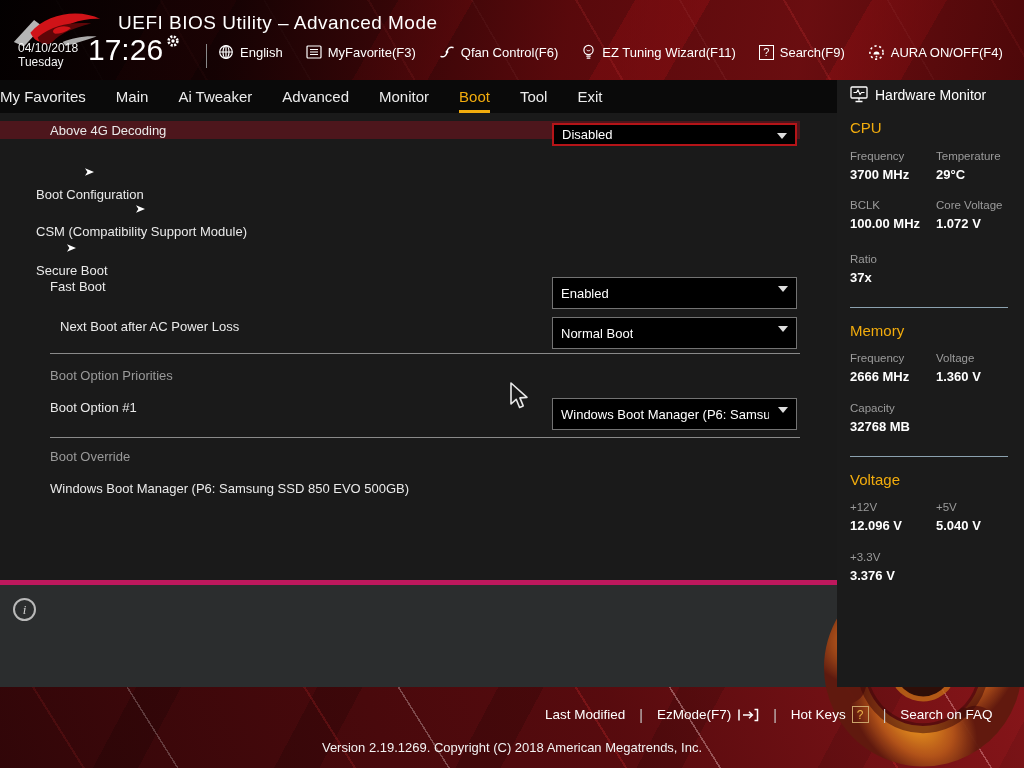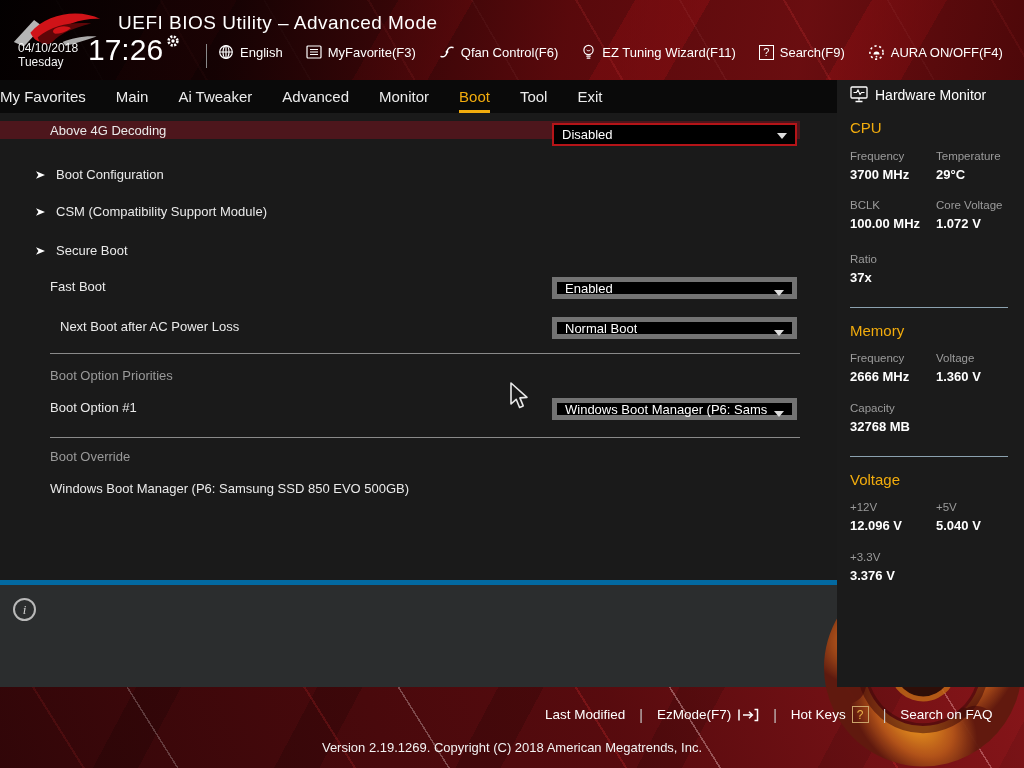--- a/index.html
+++ b/index.html
@@ -1,16 +1,16 @@
 <!DOCTYPE html>
 <html><head>
 <meta charset="utf-8">
 <style>
   html,body{margin:0;padding:0;background:#000;}
-  #screen{position:relative;width:1024px;height:768px;background:#0369a1;overflow:hidden;
+  #screen{position:relative;width:1024px;height:768px;background:#be185d;overflow:hidden;
           font-family:"Liberation Sans",sans-serif;-webkit-font-smoothing:antialiased;}
 
   
   .banner{position:absolute;left:0;top:0;width:1024px;height:80px;
     background-color:#1a0304;
     background-image:
       linear-gradient(100deg, rgba(0,0,0,.88) 0%, rgba(20,2,3,.85) 22%, rgba(140,14,18,.55) 55%, rgba(185,24,28,.5) 78%, rgba(95,9,11,.75) 100%),
       repeating-linear-gradient(60deg, transparent 0 88px, rgba(255,255,255,.08) 88px 89.5px, transparent 89.5px 178px, rgba(255,90,90,.20) 178px 180px),
       repeating-linear-gradient(120deg, transparent 0 140px, rgba(120,10,14,.45) 140px 205px);}
   .logo{position:absolute;left:12px;top:5px;width:92px;height:50px;}
@@ -29,24 +29,24 @@
           display:flex;align-items:stretch;gap:30px;box-sizing:border-box;}
   .tab{color:#ececec;font-size:15px;display:flex;align-items:center;border-bottom:3px solid transparent;
        padding-top:2px;box-sizing:border-box;cursor:pointer;}
   .tab.active{color:#f2ac0d;border-bottom-color:#f2ac0d;}
 
   
   .main{position:absolute;left:0;top:113px;width:837px;height:467px;background:#1a1a1a;}
   .row-hl{position:absolute;left:0;top:8px;width:800px;height:18px;background:#4d161c;display:flex;align-items:center;}
   .row-label{color:#eaeaea;font-size:13px;}
   .lab{position:absolute;color:#eaeaea;font-size:13px;}
-  .sub{position:absolute;left:36px;display:flex;align-items:center;gap:10px;color:#eaeaea;font-size:13px;cursor:pointer;}
+  .sub{position:absolute;left:36px;display:flex;align-items:center;gap:10px;color:#eaeaea;font-size:13px;cursor:pointer;flex-direction:column;}
   .sec{position:absolute;left:50px;color:#9a9a9a;font-size:13px;}
   .sep{position:absolute;left:50px;width:750px;height:1px;background:#8a8a8a;}
-  .dd{position:absolute;left:552px;width:245px;height:22px;background:#000;border:5px solid #737373;
+  .dd{position:absolute;left:552px;width:245px;height:32px;background:#000;border:1px solid #737373;
       box-sizing:border-box;display:flex;align-items:center;color:#fff;font-size:13px;padding:0 24px 0 8px;cursor:pointer;}
   .dd .val{white-space:nowrap;overflow:hidden;max-width:208px;}
   .dd .caret{position:absolute;right:8px;top:8px;width:0;height:0;border-left:5px solid transparent;
              border-right:5px solid transparent;border-top:6px solid #ddd;}
   .dd.red{border:2px solid #b51418;height:23px;}
   .cursor{position:absolute;left:508px;top:268px;z-index:6;}
 
   
   .infobar{position:absolute;left:0;top:585px;width:837px;height:102px;background:#2b2d2e;
            display:flex;align-items:flex-start;padding:11px 20px 0 13px;box-sizing:border-box;gap:13px;}

